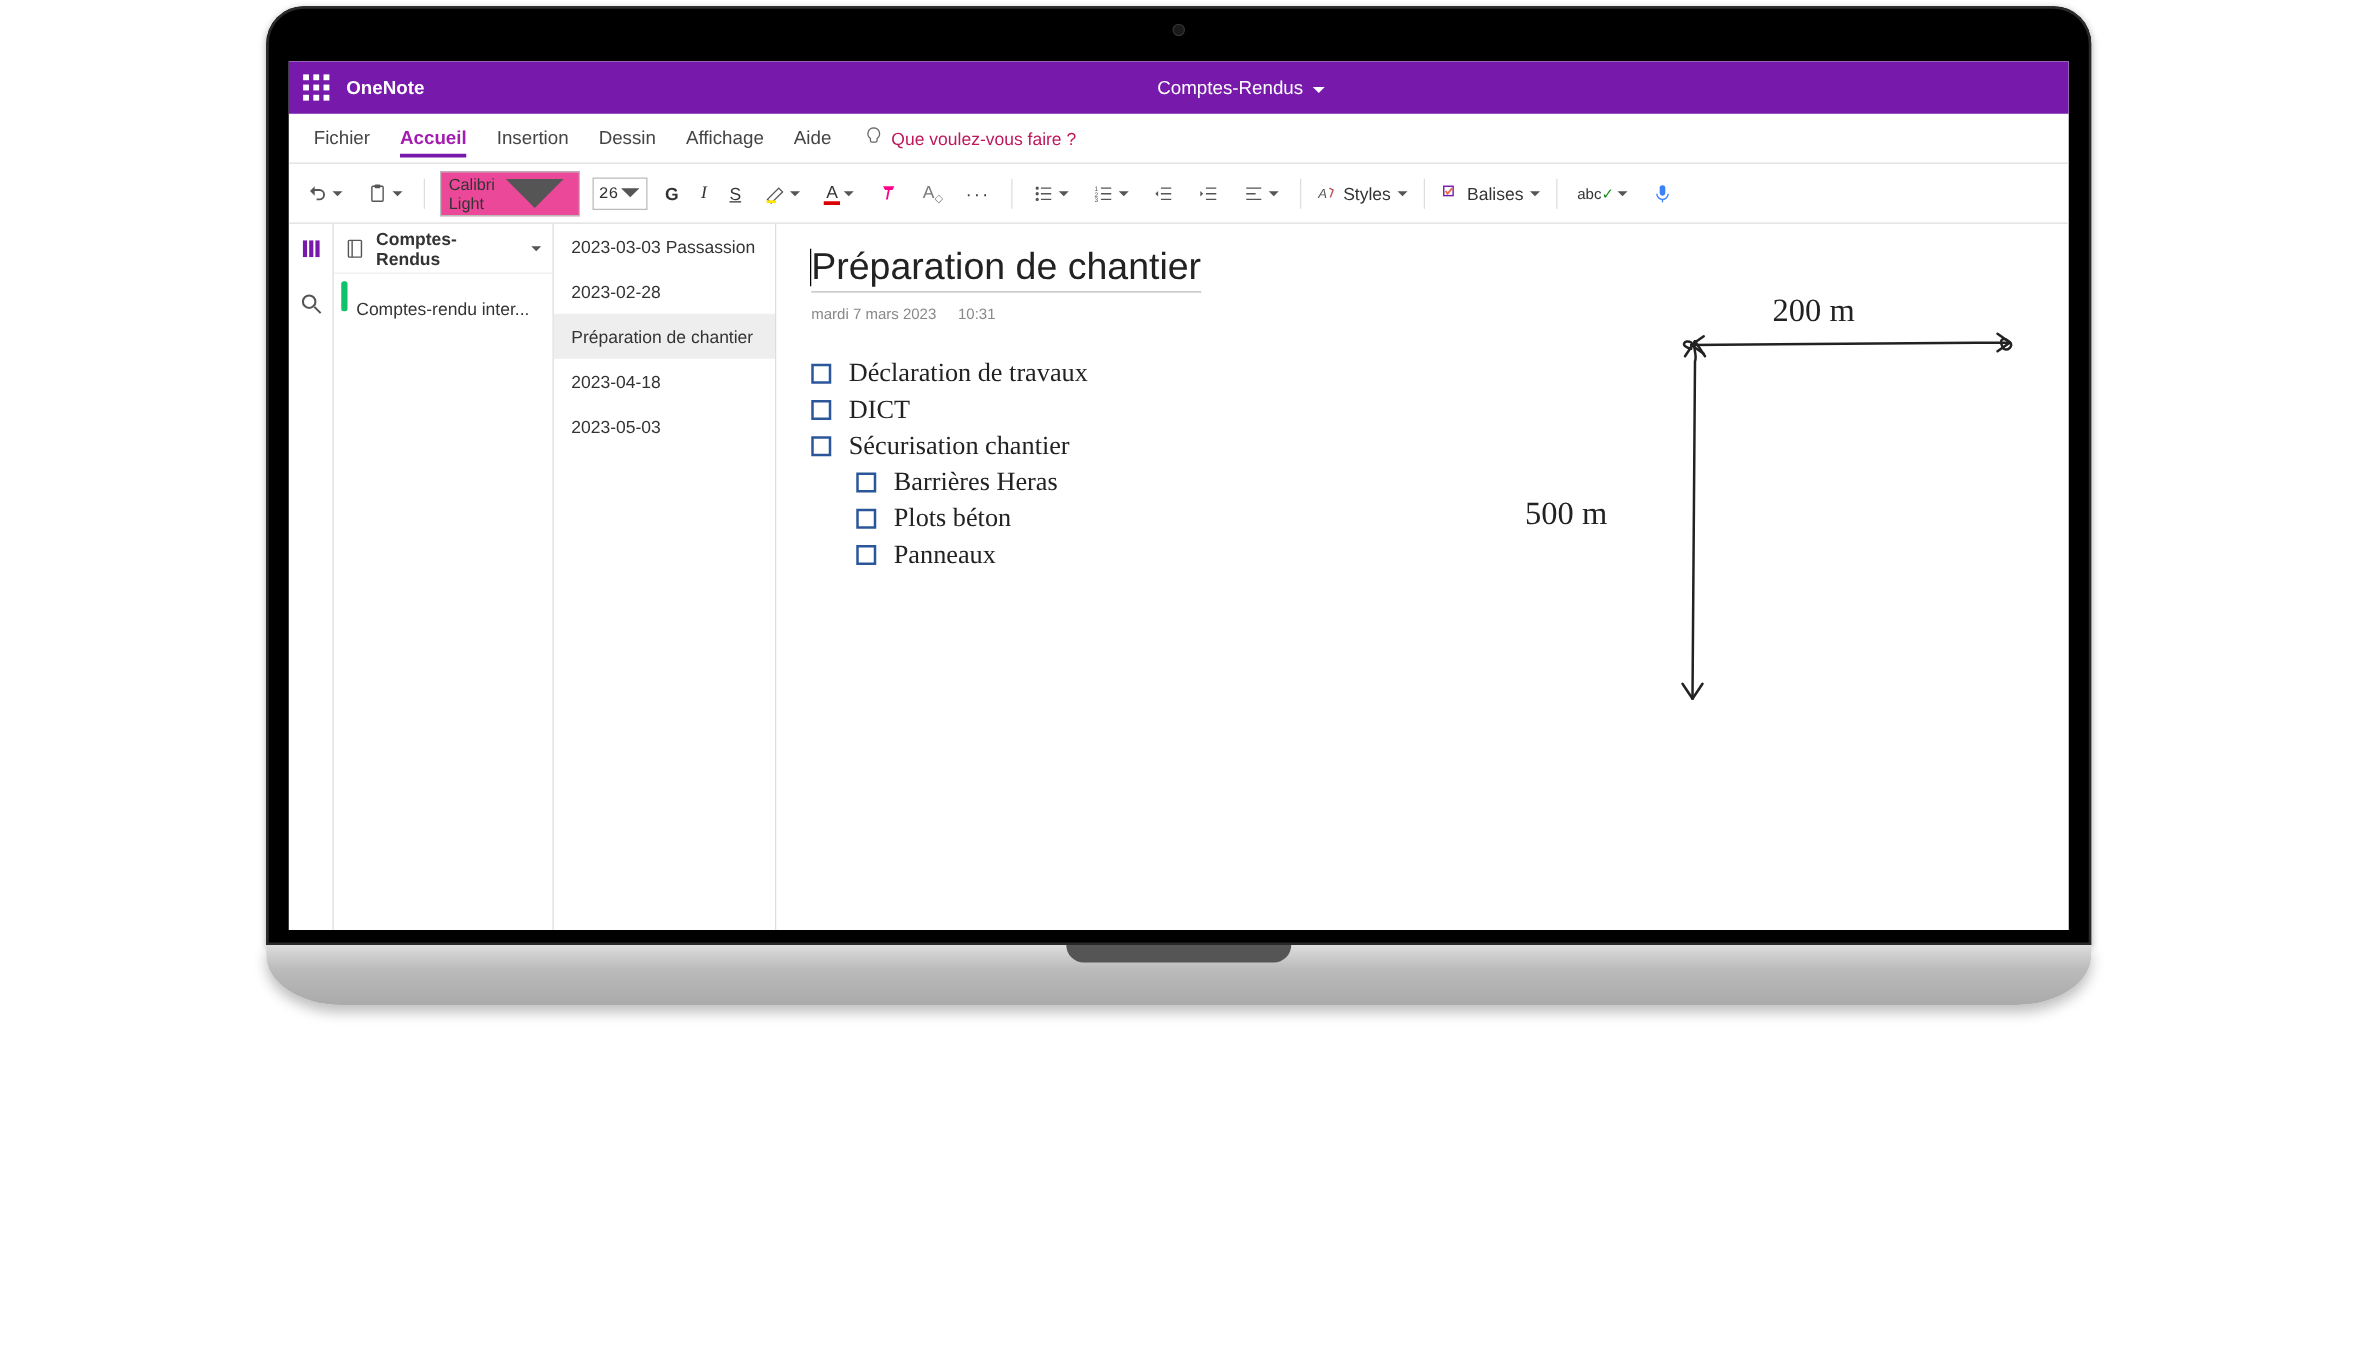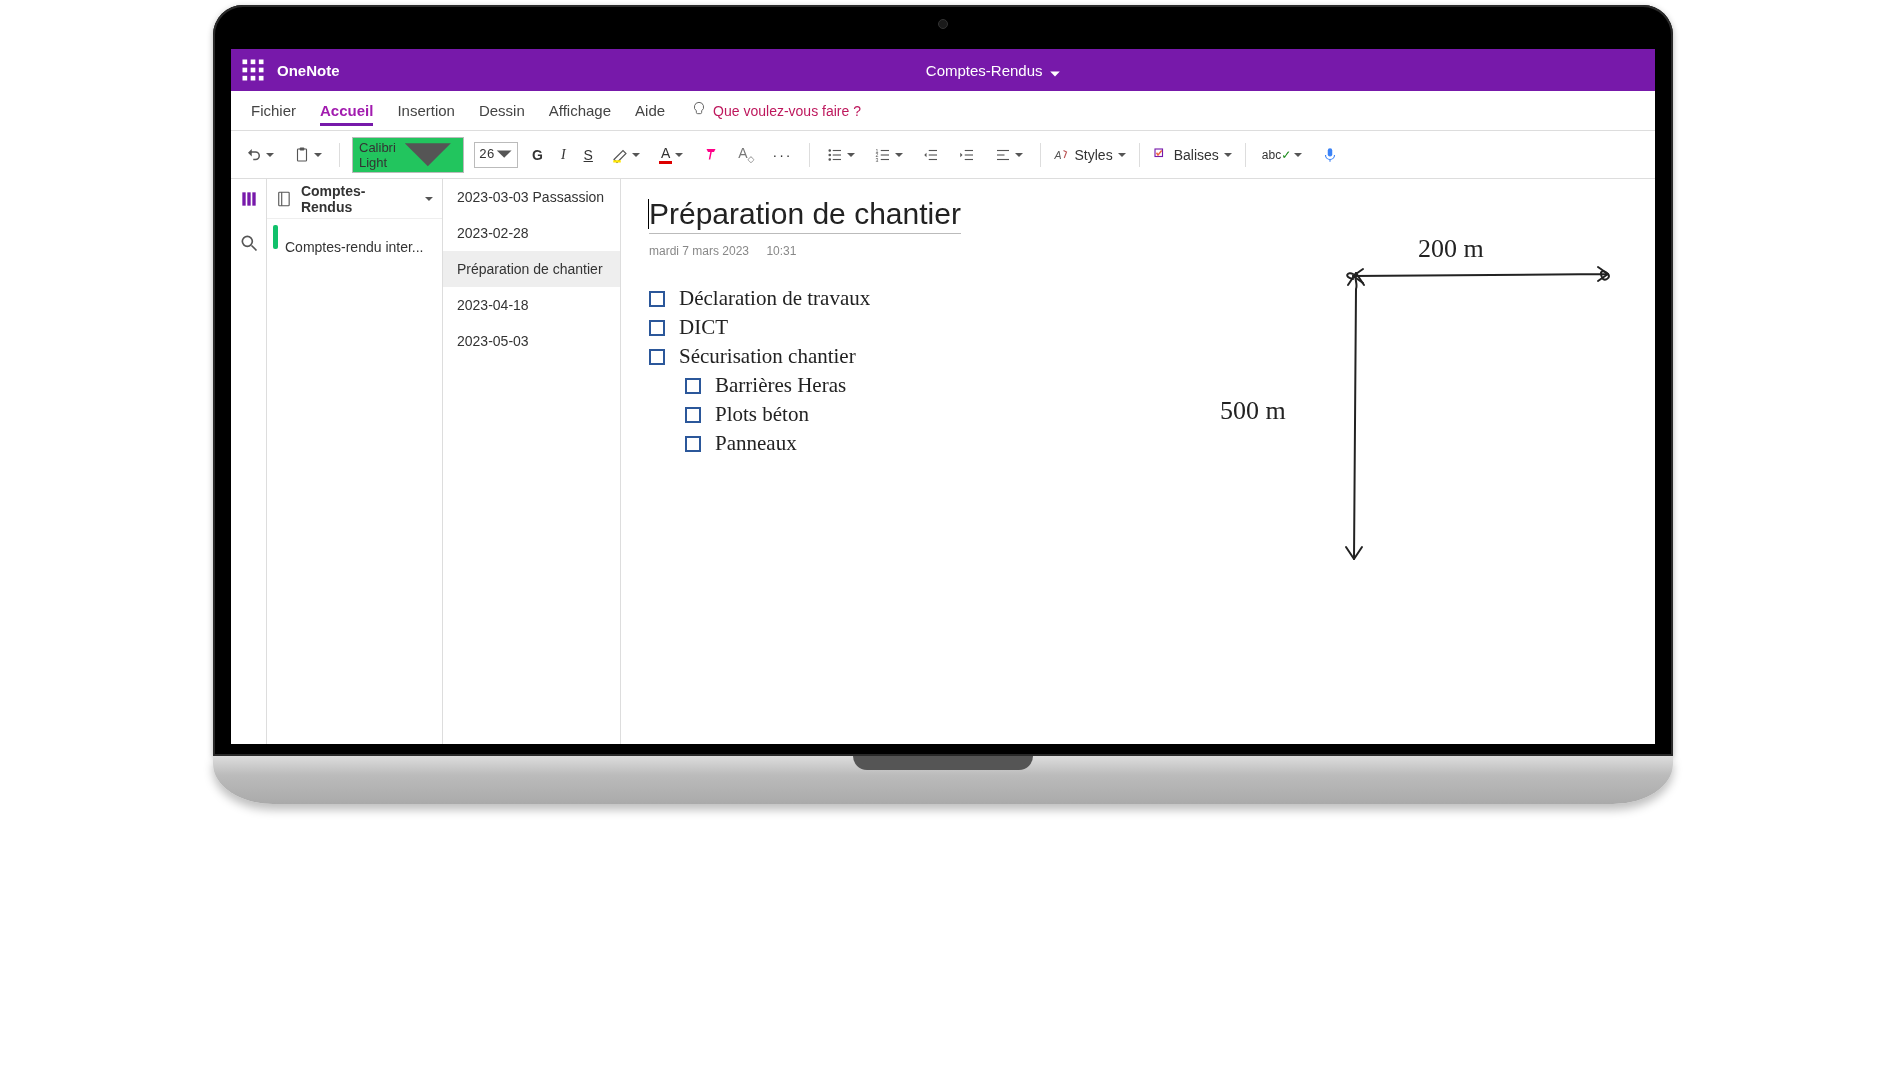--- a/index.html
+++ b/index.html
@@ -107,21 +107,21 @@
     gap:10px;
     padding: 0 10px;
     border-bottom:1px solid #ddd;
     font-size:14px;
     color:#333;
   }
   .rbtn{ display:flex;align-items:center;justify-content:center;height:30px;padding:0 4px;cursor:pointer; border-radius:3px;}
   .rbtn svg{width:18px;height:18px;}
   .rbtn .dd{width:10px;height:10px;margin-left:2px;}
   .sep{width:1px;height:24px;background:#ddd;margin:0 2px;}
-  .font-name{ border:1px solid #bbb; height:36px; width:112px; padding:0 6px; background:#22c55e; display:flex;align-items:center;justify-content:space-between;font-size:13px;}
+  .font-name{ border:1px solid #bbb; height:36px; width:112px; padding:0 6px; background:#ec4899; display:flex;align-items:center;justify-content:space-between;font-size:13px;}
   .font-size{ border:1px solid #bbb; height:26px; width:44px; padding:0 4px; background:#fff; display:flex;align-items:center;justify-content:space-between;font-size:13px;font-family:Liberation Mono, monospace;}
   .label-chunk{display:flex;align-items:center;gap:4px;cursor:pointer;}
 
   
   .workspace{flex:1;display:flex;min-height:0;}
   .rail{
     width:36px;
     border-right:1px solid #ddd;
     display:flex;flex-direction:column;align-items:center;
     padding-top:6px;gap:16px;

